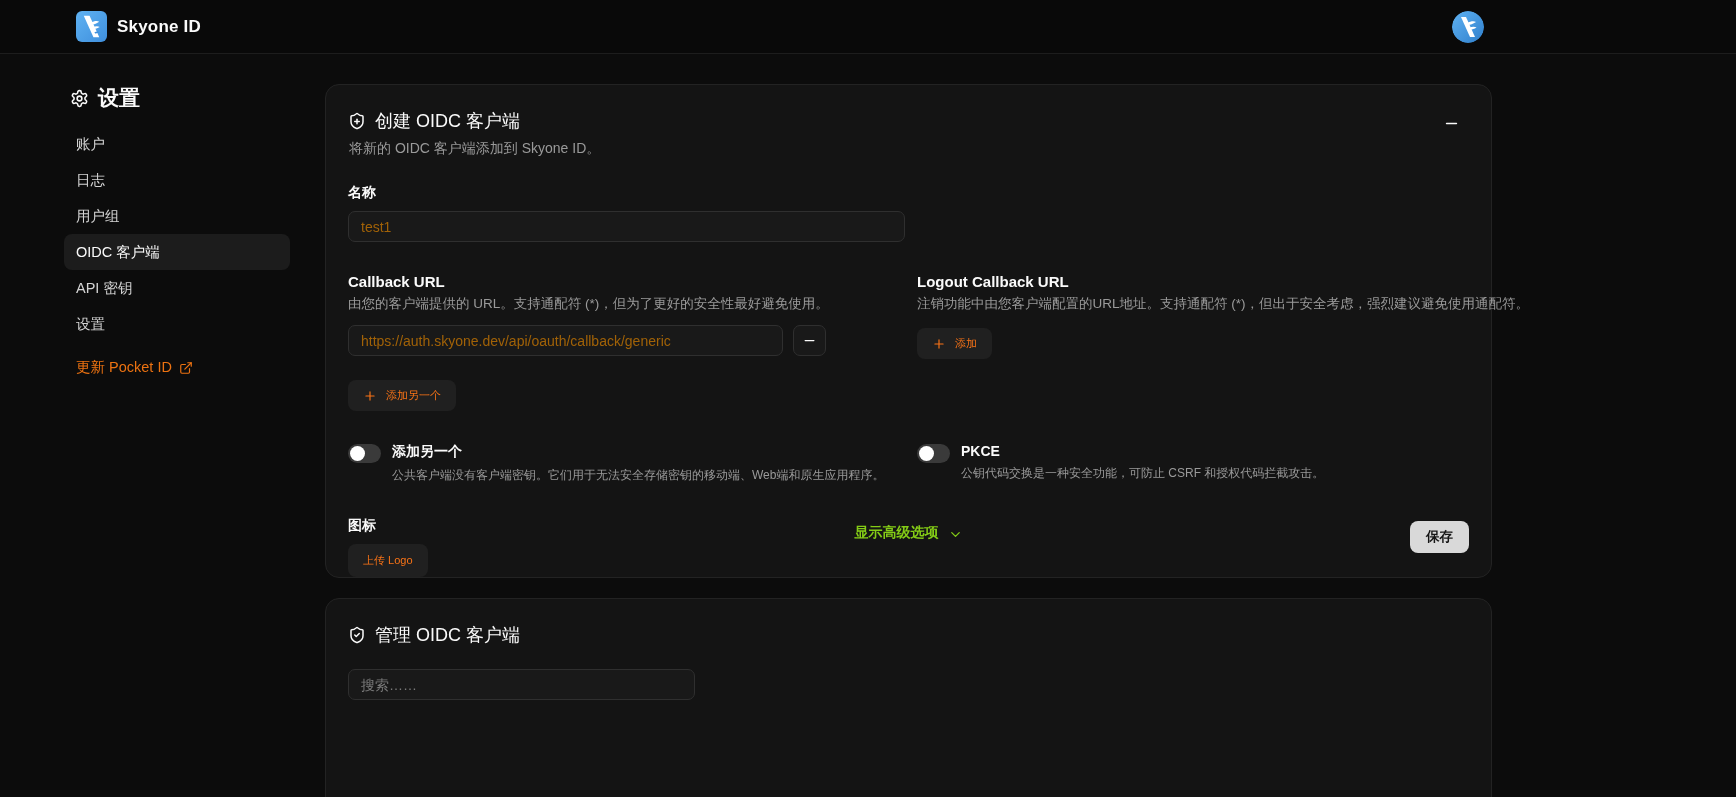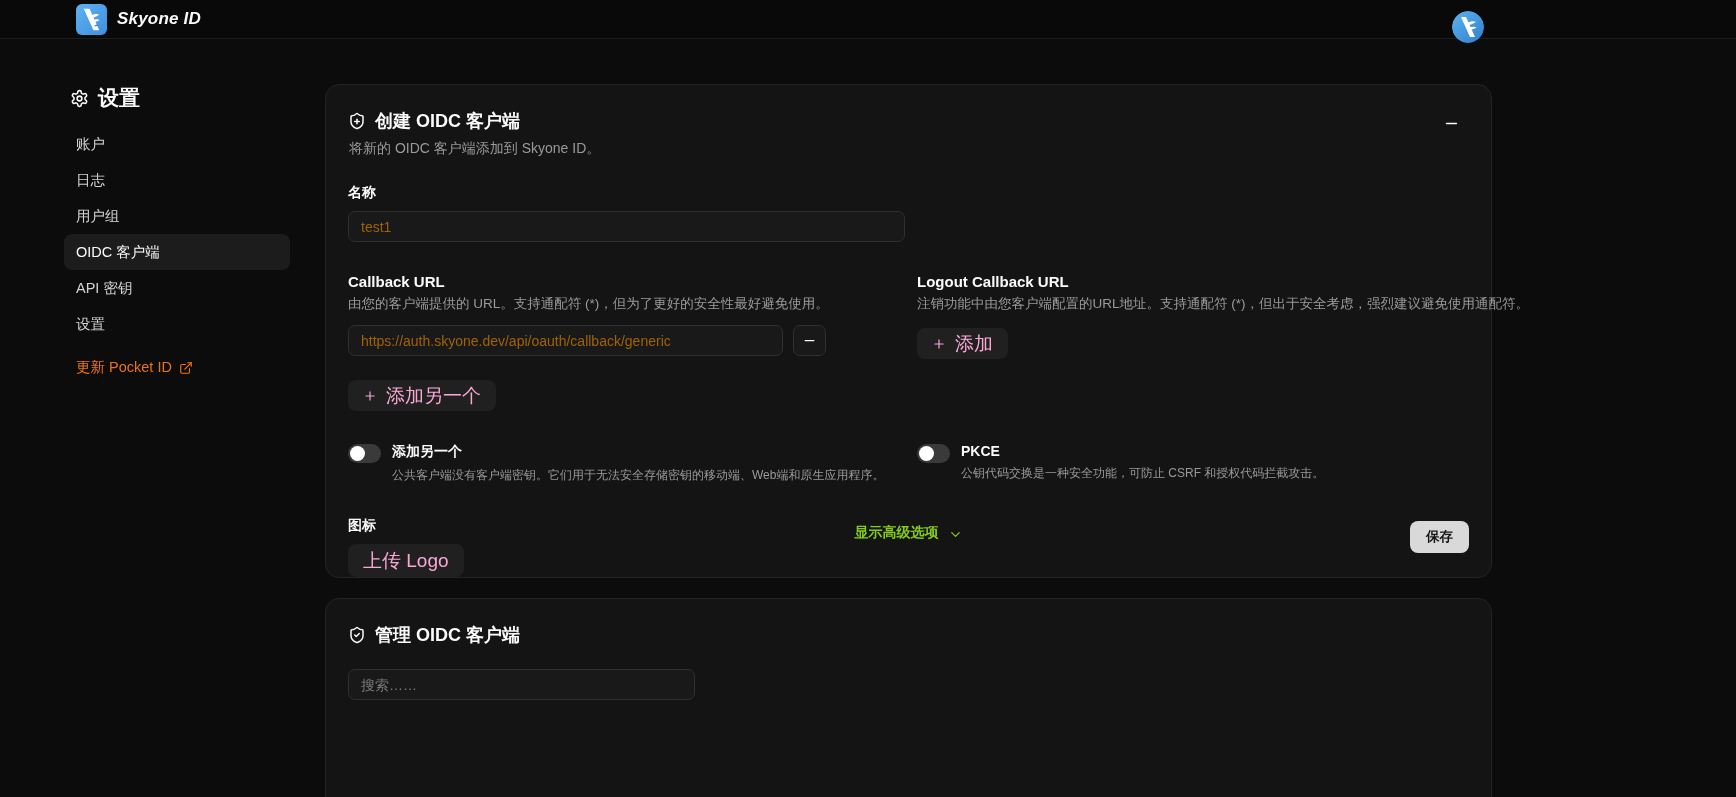--- a/index.html
+++ b/index.html
@@ -6,23 +6,23 @@
   html,body { background:#0c0c0c; }
   body {
     width:1736px; height:797px; overflow:hidden; position:relative;
     font-family:"Liberation Sans","DejaVu Sans",sans-serif;
     color:#fafafa; -webkit-font-smoothing:antialiased;
   }
   svg { display:block; }
 
   
   .topbar {
-    position:absolute; top:0; left:0; width:1736px; height:39px;
+    position:absolute; top:0; left:0; width:1736px; height:54px;
     background:#090909; border-bottom:1px solid #1d1d1d;
-    display:flex; align-items:center; padding:0 14px 0 76px;font-style:italic;
+    display:flex; align-items:center; padding:0 14px 0 76px;
   }
   .logo-box { width:31px; height:31px; border-radius:6px; overflow:hidden; }
   .app-title { font-size:17px; font-weight:700; margin-left:10px; letter-spacing:.2px; }
   .avatar {
     position:absolute; left:1452px; top:11px; width:32px; height:32px;
     border-radius:50%; overflow:hidden; cursor:pointer;
   }
 
   
   .sidebar { position:absolute; left:64px; top:84px; width:240px; }
@@ -40,21 +40,21 @@
 
   
   .card {
     position:absolute; left:325px; width:1167px;
     background:#141414; border:1px solid #232323; border-radius:14px;
   }
   .card1 { top:84px; height:494px; padding:24px 22px; }
   .card2 { top:598px; height:280px; padding:24px 22px; }
 
   .card-title-row { display:flex; align-items:center; gap:9px; }
-  .card-title { font-size:18px; font-weight:700; }
+  .card-title { font-size:18px; font-weight:400; }
   .card-subtitle { font-size:14px; color:#9a9a9a; margin-top:7px; margin-left:1px; }
   .collapse-btn {
     position:absolute; top:22px; right:24px; width:32px; height:32px;
     display:flex; align-items:center; justify-content:center; border-radius:8px;
     background:transparent; border:none; cursor:pointer; color:#fafafa;
   }
 
   .field-label { font-size:14px; font-weight:600; margin-bottom:9px; }
   .text-input {
     width:557px; height:31px; background:#191919; border:1px solid #2f2f2f;
@@ -68,22 +68,22 @@
 
   .url-row { display:flex; align-items:center; gap:10px; margin-top:12px; }
   .url-input { width:435px; }
   .icon-btn {
     width:33px; height:31px; background:#191919; border:1px solid #2f2f2f;
     border-radius:7px; color:#fafafa; display:flex; align-items:center;
     justify-content:center; cursor:pointer;
   }
   .ghost-btn {
     display:inline-flex; align-items:center; gap:9px; height:31px; padding:0 15px;
-    background:#202020; border:none; border-radius:8px; color:#f9a8d4;
-    font-size:19px; cursor:pointer;
+    background:#202020; border:none; border-radius:8px; color:#f97316;
+    font-size:11px; cursor:pointer;
     font-family:"Liberation Sans","DejaVu Sans",sans-serif;
   }
 
   .switch-row { display:flex; align-items:flex-start; gap:11px; }
   .switch {
     width:33px; height:19px; border-radius:999px; background:#3a3a3a;
     position:relative; flex:0 0 auto; margin-top:1px; cursor:pointer;
   }
   .switch .knob {
     position:absolute; left:2px; top:2px; width:15px; height:15px;

